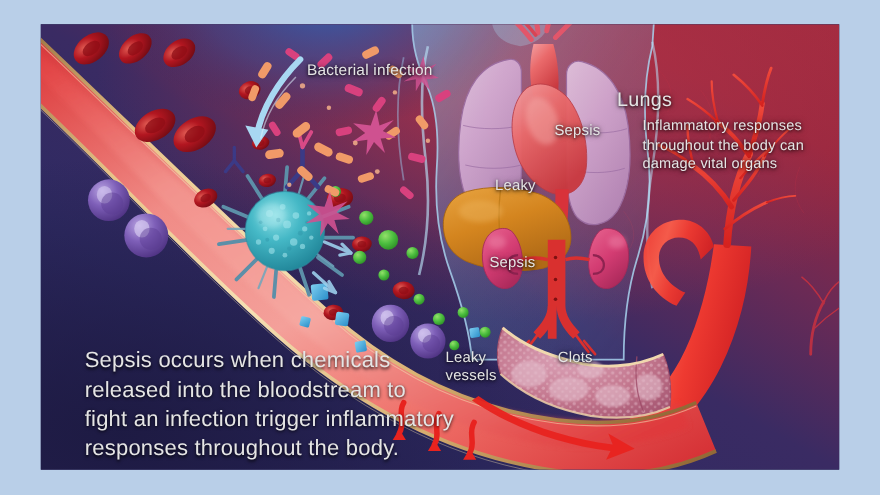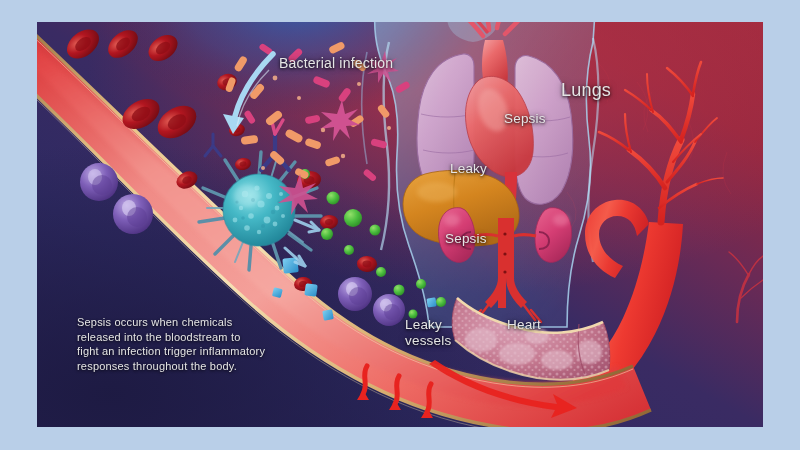--- a/index.html
+++ b/index.html
@@ -47,21 +47,21 @@
     left: 19px; top: 255px;
     font-size: 33px;
     font-weight: bold;
     letter-spacing: -0.5px;
     line-height: 1;
     text-shadow: 0 2px 4px rgba(0,0,0,0.9);
   }
   #body-text {
     left: 20px; top: 293px;
     width: 300px;
-    font-size: 11px;
+    font-size: 20px;
     line-height: 1.33;
     font-weight: normal;
     text-shadow: 0 1px 3px rgba(0,0,0,0.9);
   }
   #cap-inflam {
     left: 527px; top: 83px;
     width: 200px;
     font-size: 13.2px;
     line-height: 1.33;
   }
@@ -662,30 +662,33 @@
 
       </g>
     </svg>
 
 
     <div class="lbl" id="body-text">Sepsis occurs when chemicals
 released into the bloodstream to
 fight an infection trigger inflammatory
 responses throughout the body.</div>
 
+    <div class="lbl" id="cap-inflam">Inflammatory responses
+throughout the body can
+damage vital organs</div>
 
     <div class="lbl" id="lbl-bacterial">Bacterial infection</div>
 
     <div class="lbl" id="lbl-lungs">Lungs</div>
 
     <div class="lbl" id="lbl-heart">Sepsis</div>
 
     <div class="lbl" id="lbl-liver">Leaky</div>
 
     <div class="lbl" id="lbl-kidneys">Sepsis</div>
 
     <div class="lbl" id="lbl-leaky">Leaky
 vessels</div>
 
-    <div class="lbl" id="lbl-clots">Heart</div>
+    <div class="lbl" id="lbl-clots">Clots</div>
 
   </div>
 </div>
 
 </body></html>

